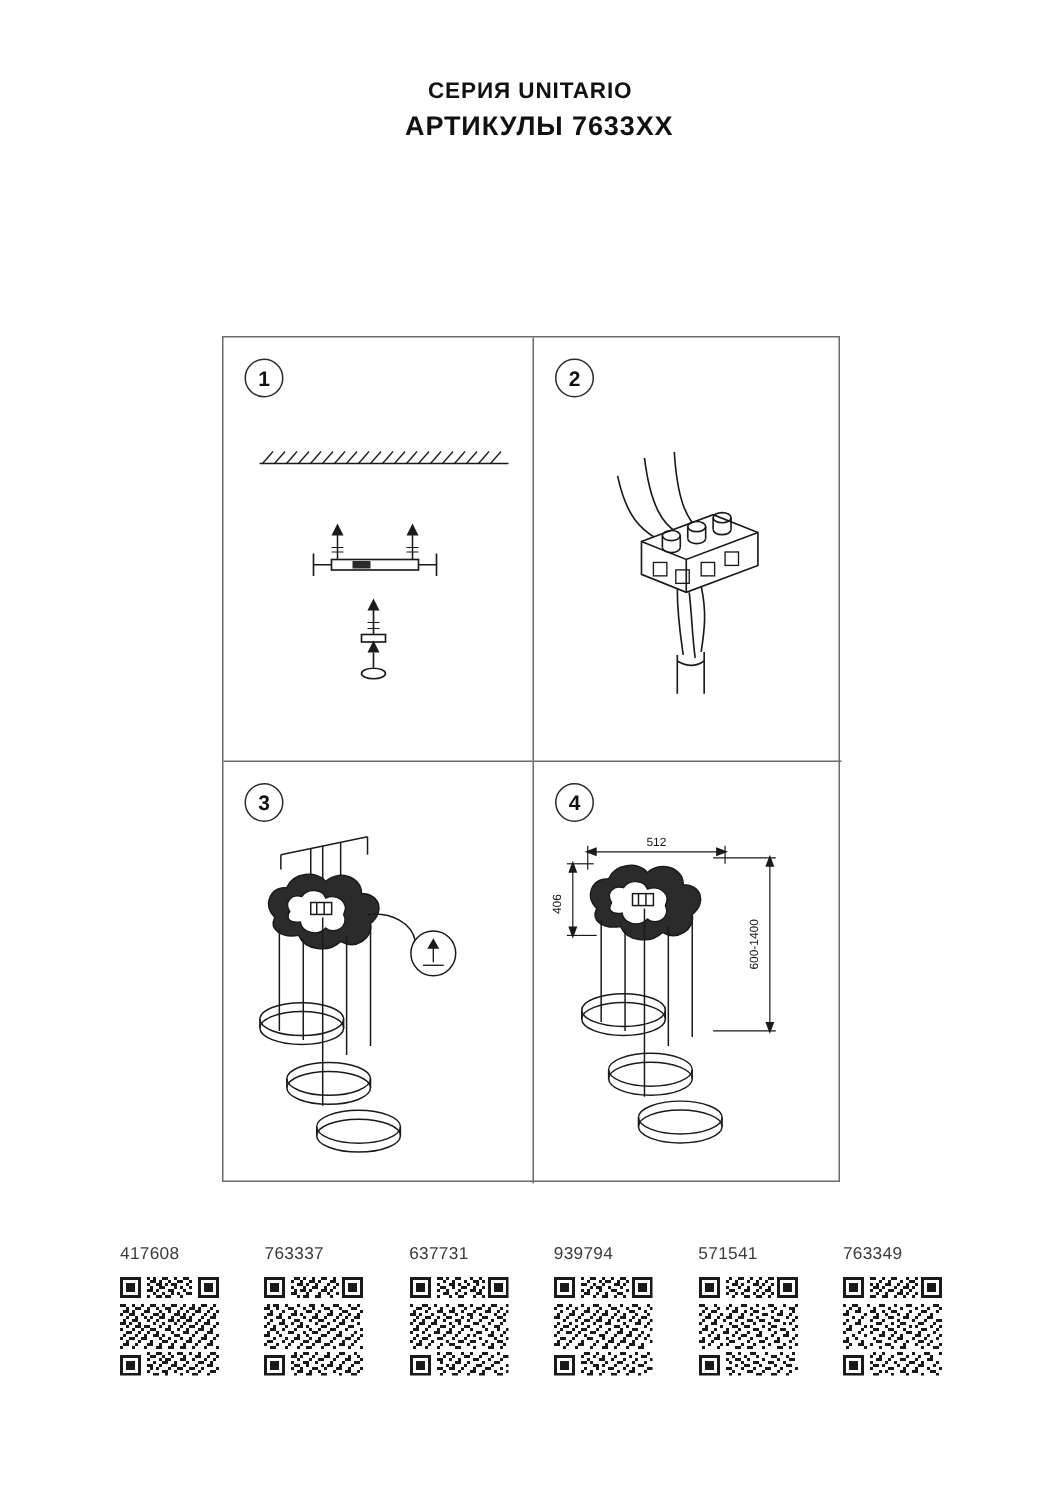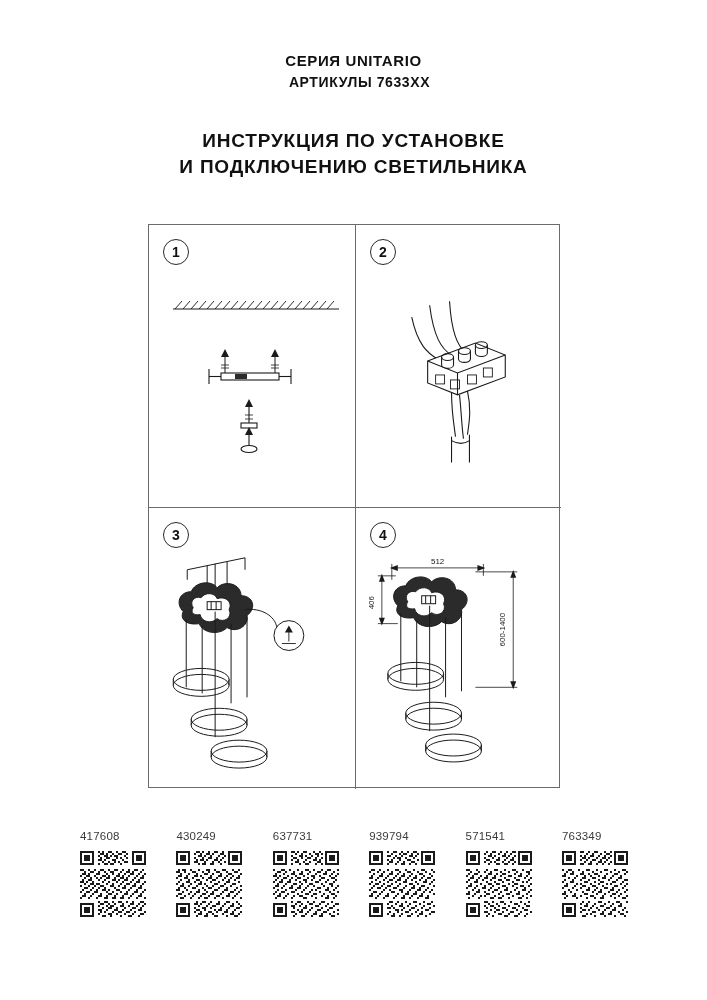--- a/index.html
+++ b/index.html
@@ -23,21 +23,21 @@
     text-align: center;
   }
   .series-line {
     font-size: 15px;
     font-weight: bold;
     letter-spacing: 0.6px;
     margin-bottom: 5px;
     color: #111;
   }
   .article-line {
-    font-size: 14px;
+    font-size: 18px;
     font-weight: bold;
     letter-spacing: 0.6px;
     color: #111;
     padding-left: 12px;
   }
   .title-block {
     position: absolute;
     top: 128px; left: 0; right: 0;
     text-align: center;
   }
@@ -111,24 +111,20 @@
 </head>
 <body>
 
 <div class="page">
 
   <div class="header">
     <div class="series-line">СЕРИЯ UNITARIO</div>
     <div class="article-line">АРТИКУЛЫ 7633ХХ</div>
   </div>
 
-  <div class="title-block">
-    <div class="title-line">ИНСТРУКЦИЯ  ПО  УСТАНОВКЕ</div>
-    <div class="title-line">И ПОДКЛЮЧЕНИЮ СВЕТИЛЬНИКА</div>
-  </div>
 
   <div class="grid">
 
     <div class="cell c1">
       <div class="step-badge">1</div>
       <svg class="fig" viewBox="0 0 206 282">
         <g stroke="#1a1a1a" fill="none" stroke-width="1.1">
 
           <line x1="24" y1="84" x2="190" y2="84"></line>
           <g stroke-width="0.9">
@@ -603,21 +599,21 @@
           <rect x="11" y="32" width="2" height="1"></rect>
             <rect x="15" y="32" width="1" height="1"></rect>
             <rect x="20" y="32" width="1" height="1"></rect>
             <rect x="24" y="32" width="2" height="1"></rect>
             <rect x="29" y="32" width="1" height="1"></rect>
         </g>
       </svg>
     </div>
 
     <div class="code-item">
-      <div class="code-label">430249</div>
+      <div class="code-label">763337</div>
       <svg class="qr" viewBox="0 0 33 33" shape-rendering="crispEdges">
         <rect width="33" height="33" fill="#fff"></rect>
         <g fill="#1a1a1a">
           <rect x="0" y="0" width="7" height="7"></rect>
             <rect x="1" y="1" width="5" height="5" fill="#fff"></rect>
             <rect x="2" y="2" width="3" height="3"></rect>
           <rect x="26" y="0" width="7" height="7"></rect>
             <rect x="27" y="1" width="5" height="5" fill="#fff"></rect>
             <rect x="28" y="2" width="3" height="3"></rect>
           <rect x="0" y="26" width="7" height="7"></rect>

